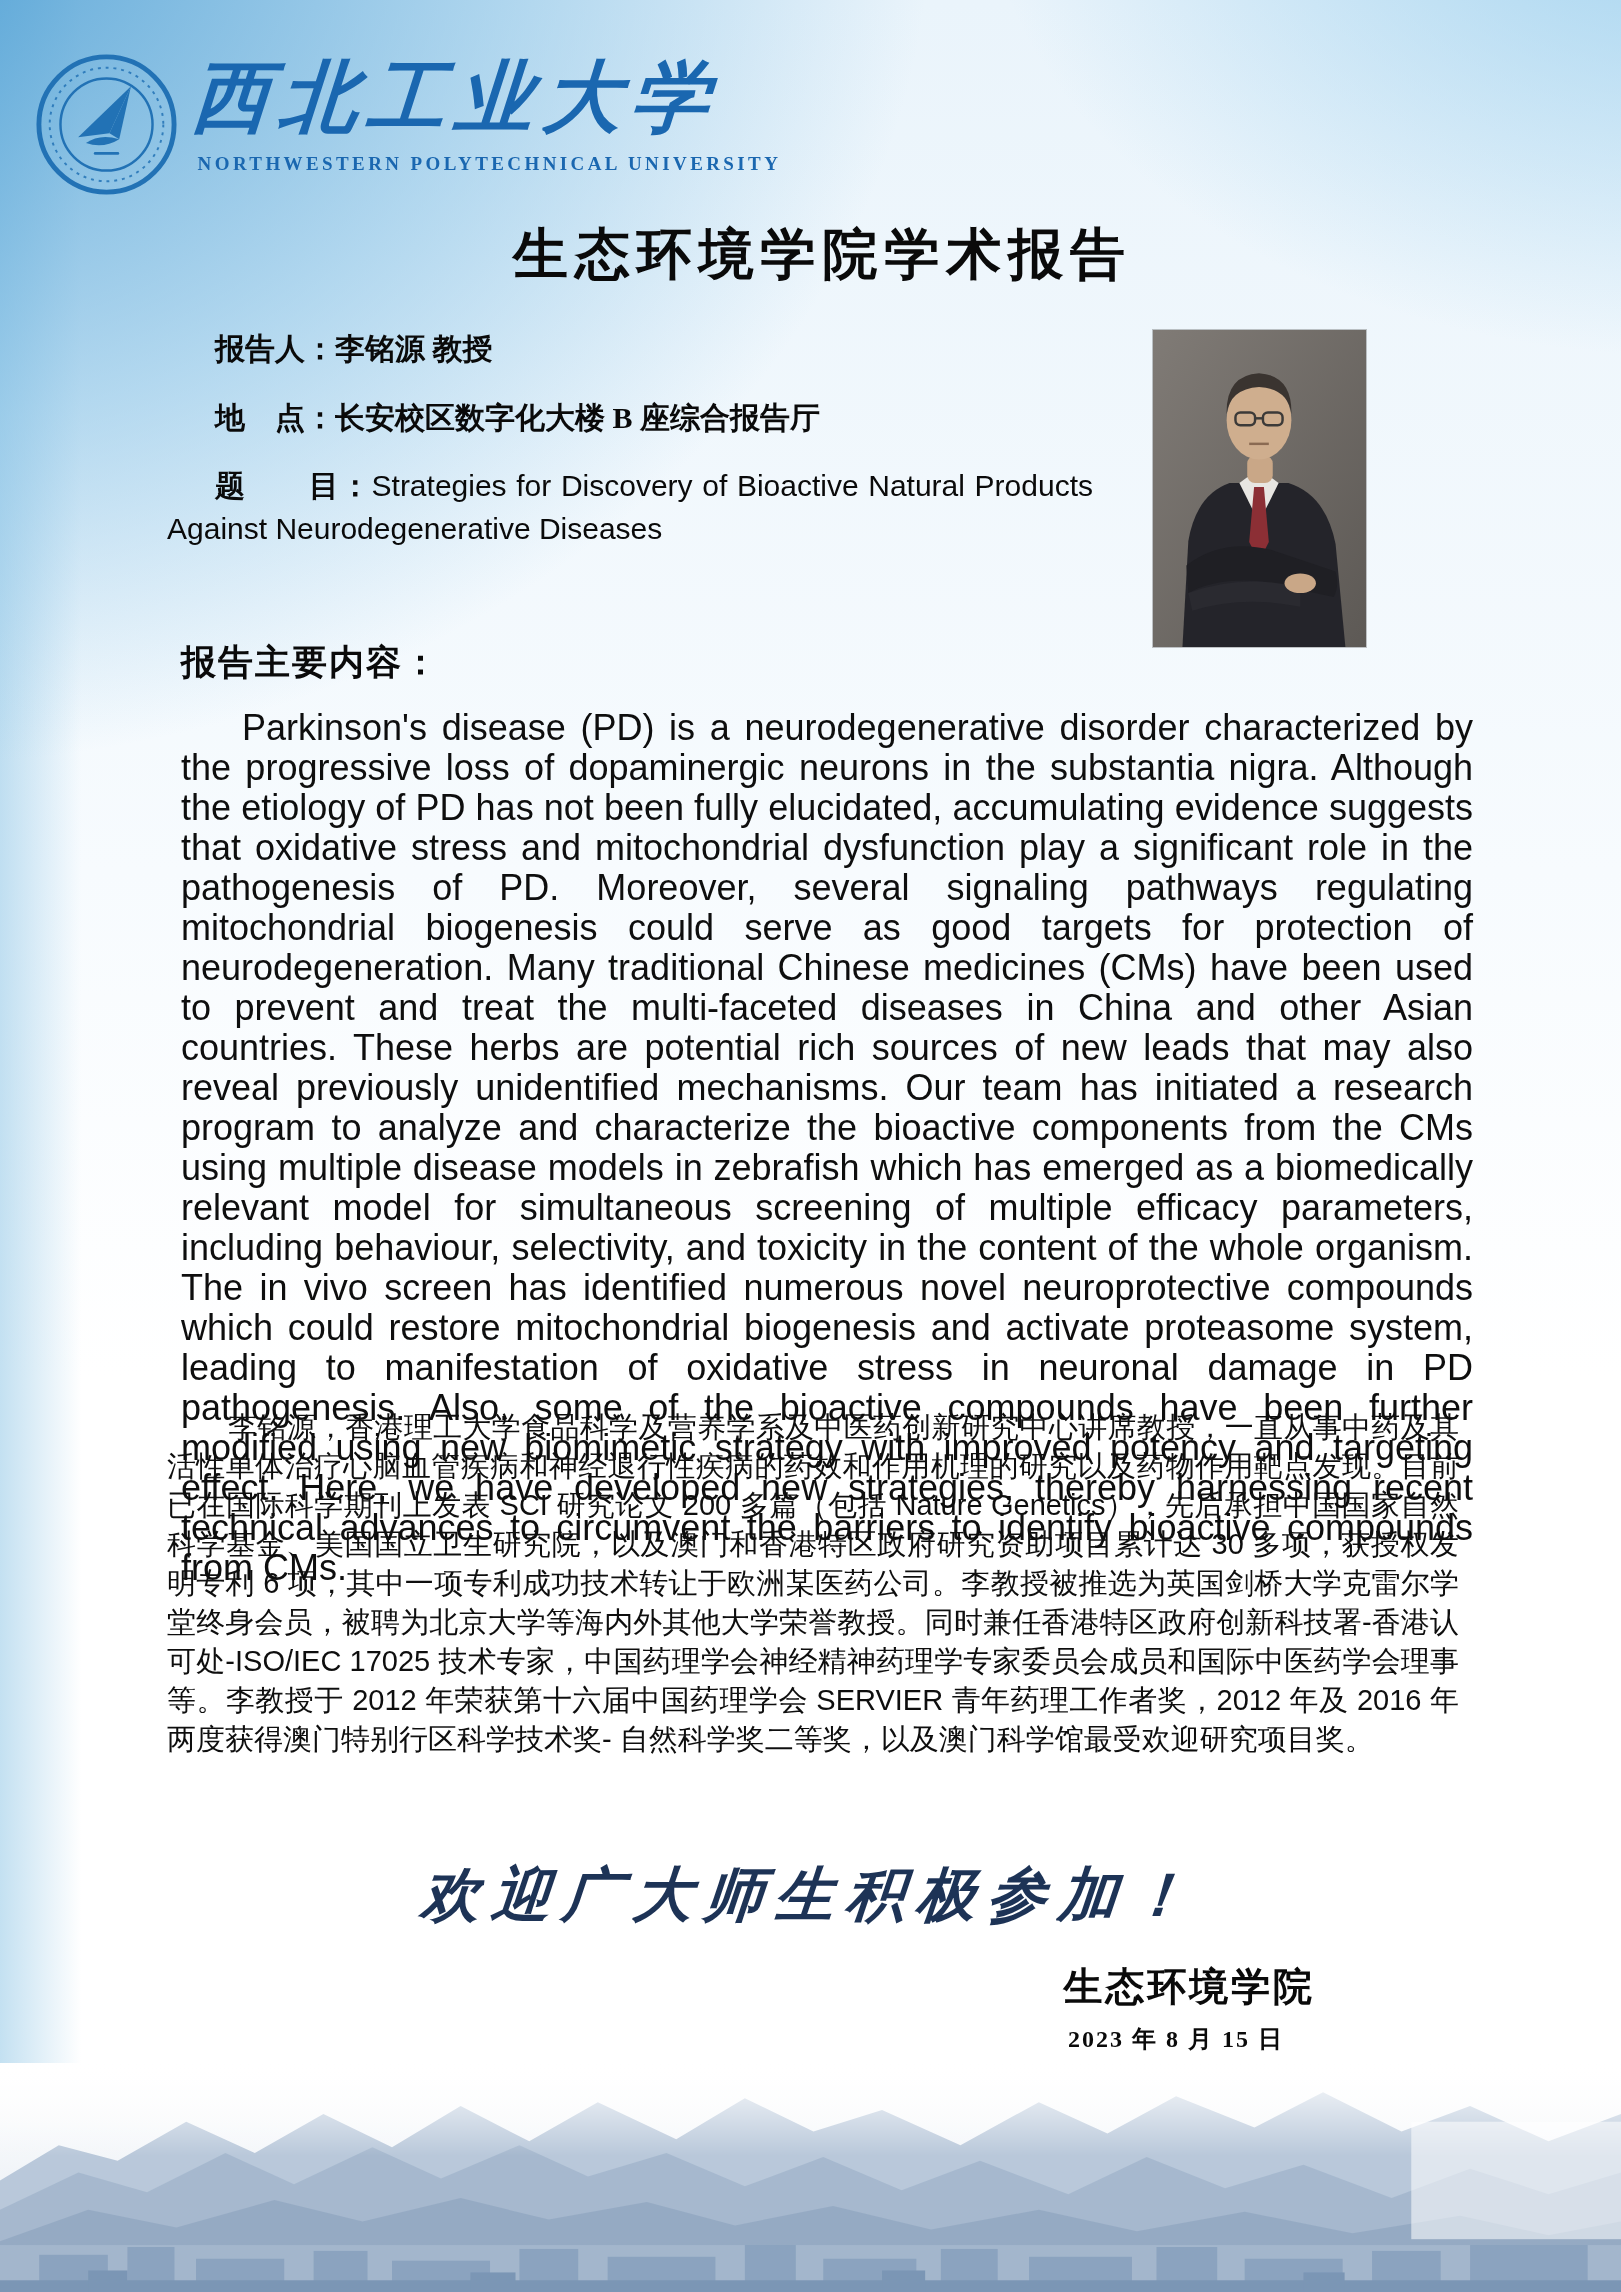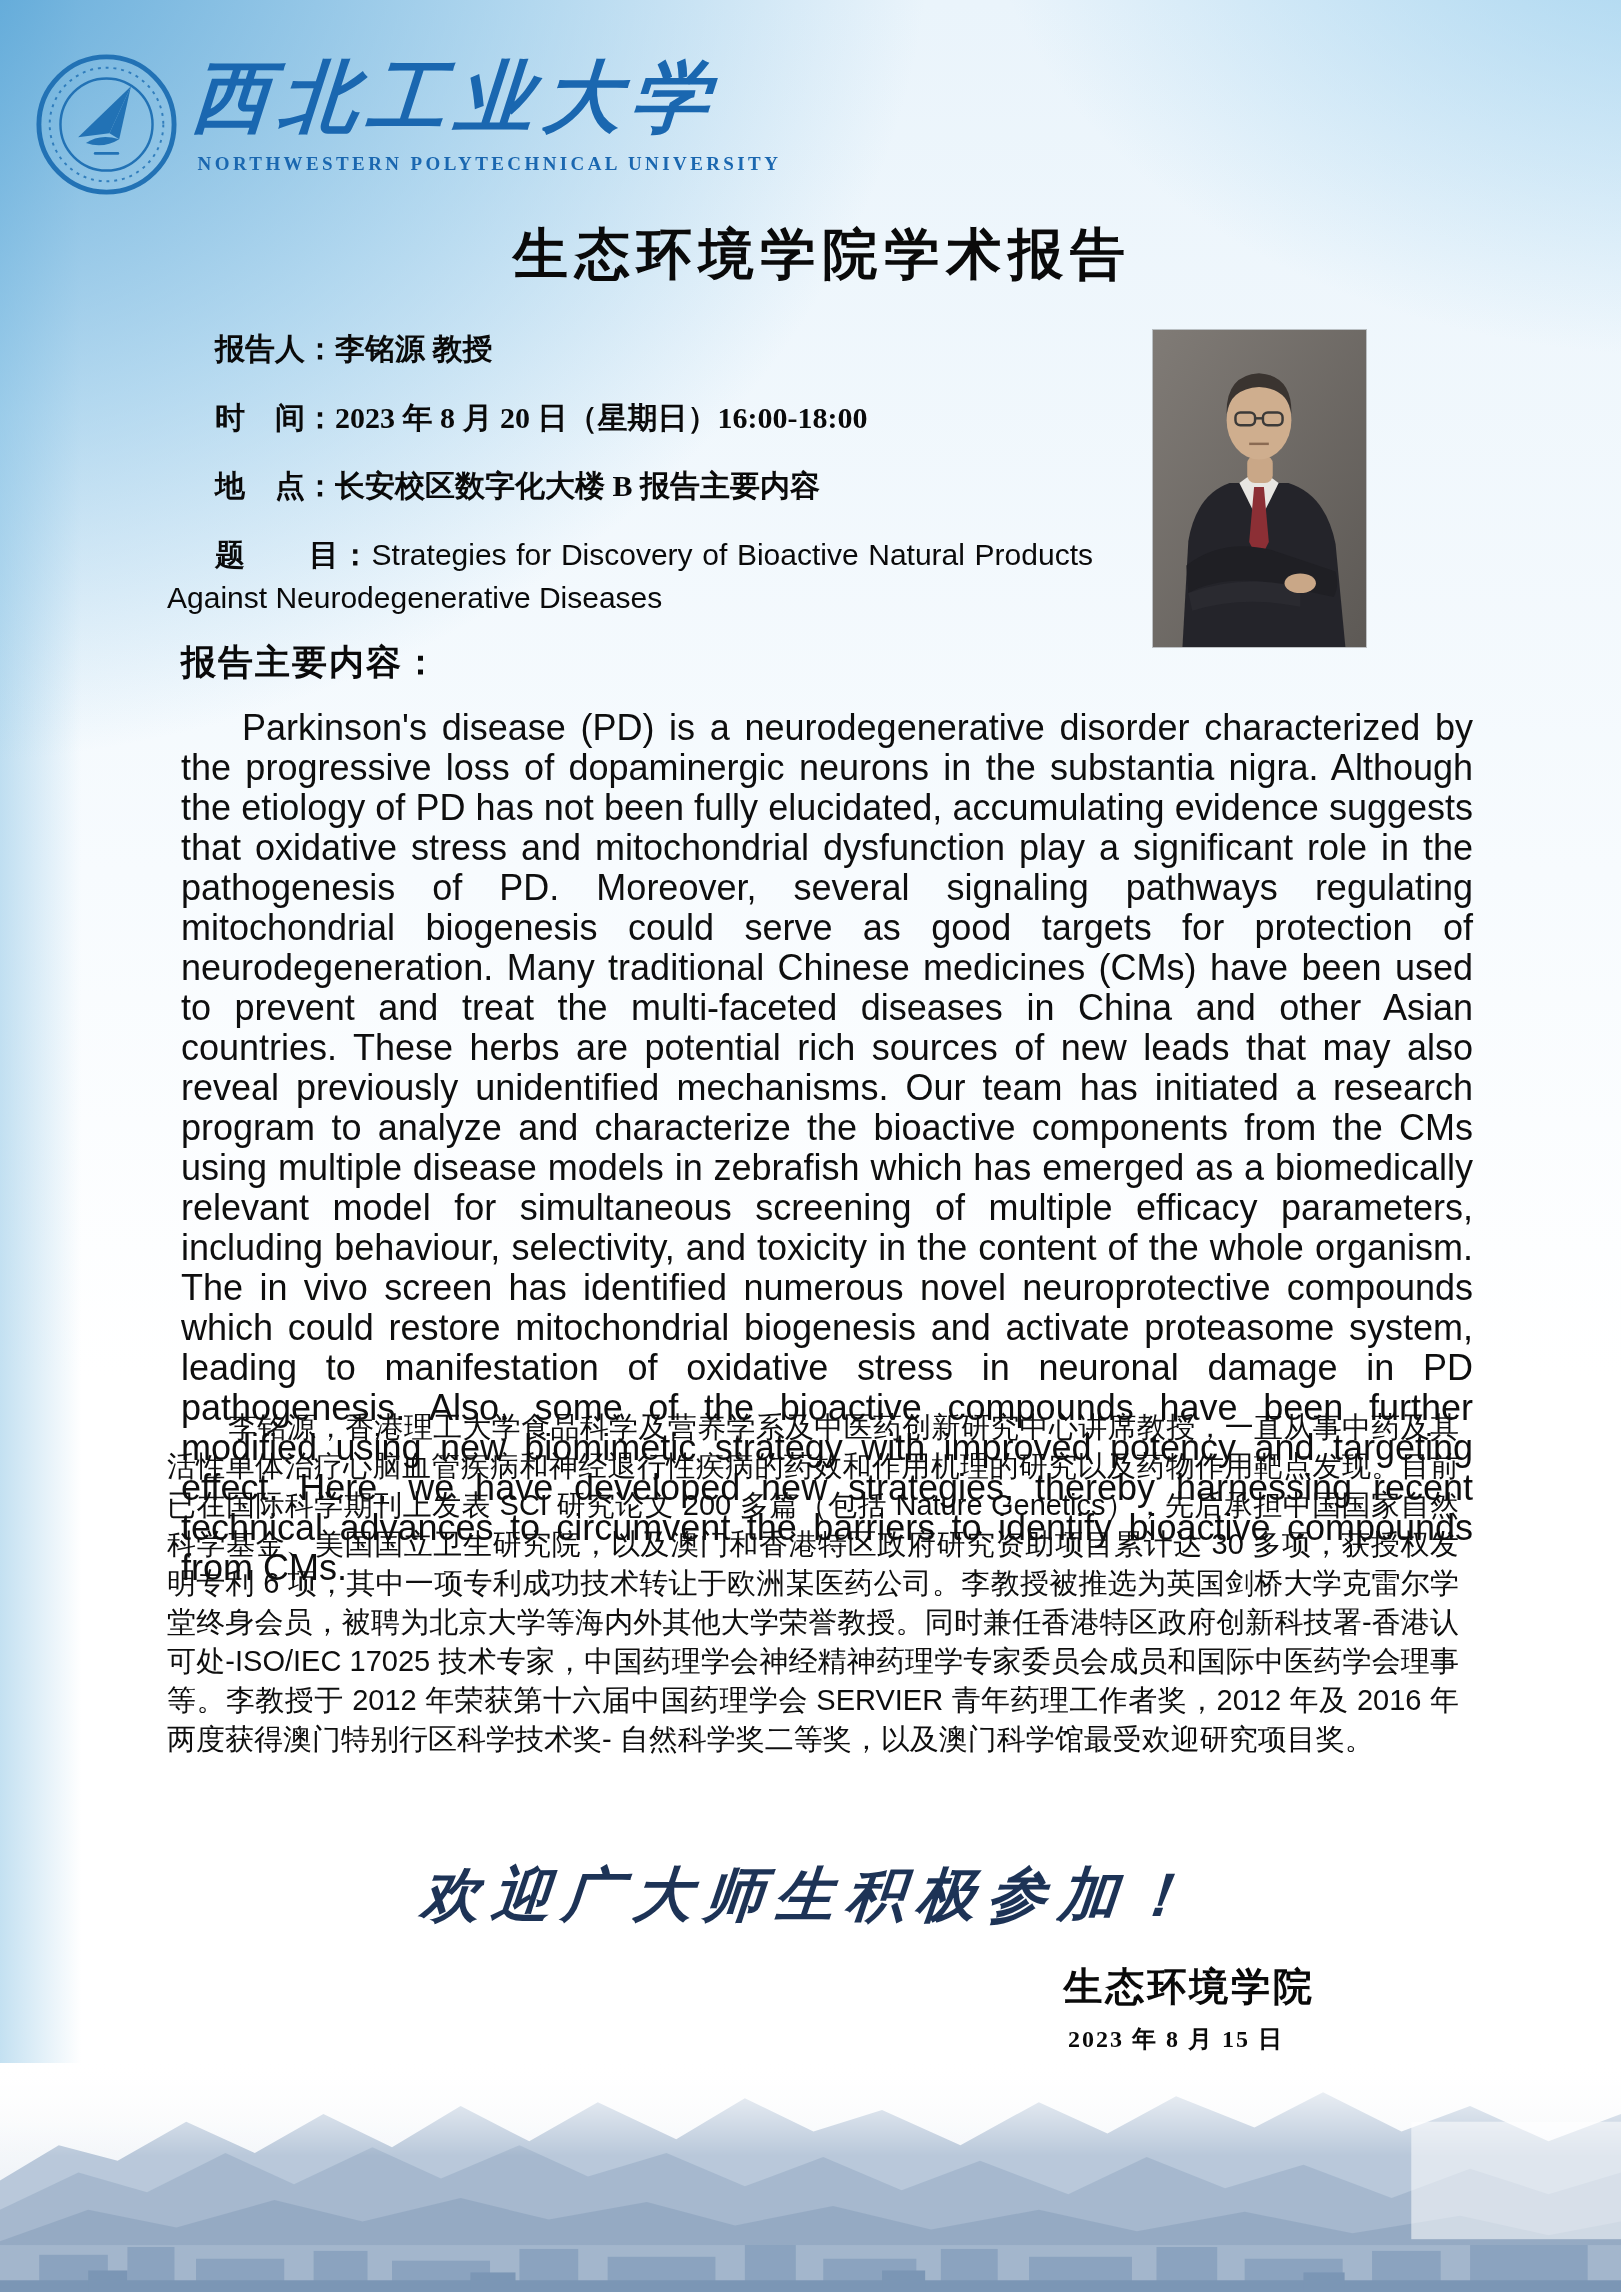--- a/index.html
+++ b/index.html
@@ -114,24 +114,21 @@
     </div>
   </div>
 
   <div class="page-title">生态环境学院学术报告</div>
 
   <div class="info-block">
     <div class="info-line">
       <span class="lbl">报告人：</span><span class="val">李铭源 教授</span>
     </div>
     <div class="info-line">
-      <span class="lbl">时　间：</span><span class="val">2023 年 8 月 20 日（星期日）16:00-18:00</span>
-    </div>
-    <div class="info-line">
-      <span class="lbl">地　点：</span><span class="val">长安校区数字化大楼 B 报告主要内容</span>
+      <span class="lbl">地　点：</span><span class="val">长安校区数字化大楼 B 座综合报告厅</span>
     </div>
     <div class="info-line topic-line">
       <span class="lbl">题　　目：</span><span class="val">Strategies for Discovery of Bioactive Natural Products Against Neurodegenerative Diseases</span>
     </div>
   </div>
 
   <svg class="photo" viewBox="0 0 217 323" preserveAspectRatio="none">
     <defs>
       <linearGradient id="pbg" x1="0" y1="0" x2="1" y2="1">
         <stop offset="0" stop-color="#807b76"></stop>

